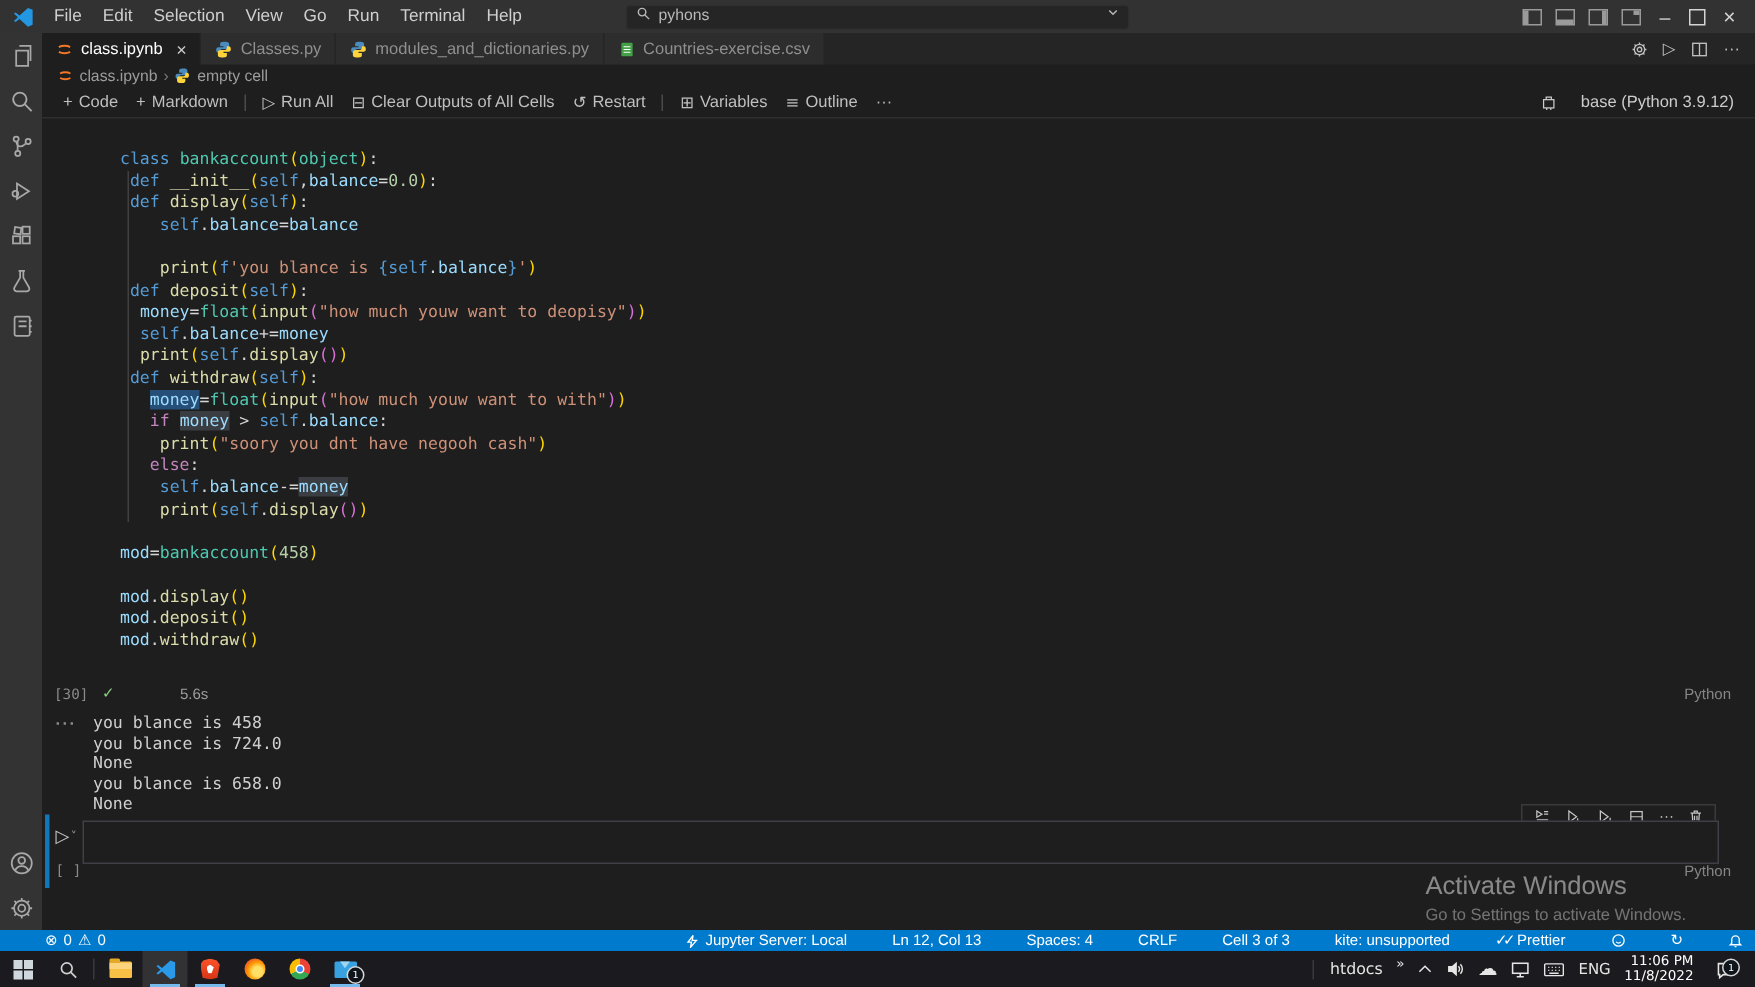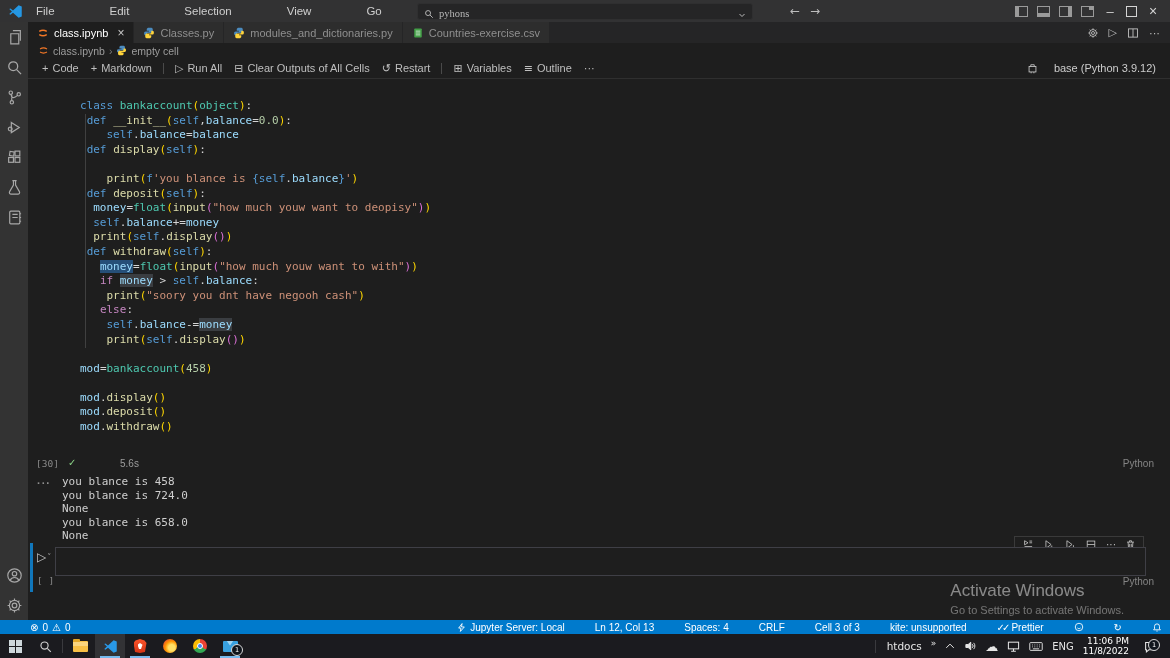--- a/index.html
+++ b/index.html
@@ -7,22 +7,22 @@
     font-family:"Liberation Sans",sans-serif;color:#ccc;-webkit-font-smoothing:antialiased;}
   .sym{font-family:"DejaVu Sans","Liberation Sans",sans-serif;}
 
   
   #titlebar{position:absolute;left:0;top:0;width:1170px;height:22px;background:#323233;
     display:flex;align-items:center;font-size:11.5px;color:#cfcfcf;}
   #vscode-logo{width:15px;height:15px;margin:0 6px 0 8px;flex:none;}
   .menu-item{padding:0 7px;line-height:22px;cursor:default;}
   #nav-arrows{display:flex;gap:10px;margin-left:148px;color:#bdbdbd;font-size:12px;}
   #search-box{position:absolute;left:50%;top:3px;transform:translateX(-50%);width:322px;height:15px;
-    background:#252526;border:1px solid #2f2f30;border-radius:3px;display:flex;align-items:flex-end;
-    color:#b9b9b9;font-size:10.5px;padding:0 6px;gap:5px;font-family:Liberation Serif, serif;}
+    background:#252526;border:1px solid #2f2f30;border-radius:3px;display:flex;align-items:flex-start;
+    color:#b9b9b9;font-size:10.5px;padding:0 6px;gap:5px;}
   #search-box .grow{flex:1;}
   #titlebar-right{position:absolute;right:0;top:0;height:22px;display:flex;align-items:center;gap:9px;padding-right:10px;}
   .lay{width:11px;height:9px;border:1px solid #9a9a9a;position:relative;}
   .lay i{position:absolute;background:#9a9a9a;}
   .lay.left i{left:0;top:0;bottom:0;width:3px;}
   .lay.bottom i{left:0;right:0;bottom:0;height:3px;}
   .lay.right i{right:0;top:0;bottom:0;width:3px;}
   .lay.grid i{right:0;top:0;width:4px;height:3px;}
   .wc{font-size:13px;color:#d4d4d4;width:14px;text-align:center;}
   .wc-box{width:9px;height:9px;border:1px solid #d4d4d4;}
@@ -122,21 +122,21 @@
 </style>
 </head>
 <body>
 
 <div id="screen">
 
   <div id="titlebar">
     <svg id="vscode-logo" viewBox="0 0 24 24">
       <path fill="#2497e3" d="M17 2 8 10.2 3.9 7 2 8l4.3 4L2 16l1.9 1L8 13.8 17 22l5-2V4l-5-2z"></path>
     </svg>
-    <div id="menu-items" style="display:flex;gap:41px;">
+    <div id="menu-items" style="display:flex;">
         <span class="menu-item">File</span>
         <span class="menu-item">Edit</span>
         <span class="menu-item">Selection</span>
         <span class="menu-item">View</span>
         <span class="menu-item">Go</span>
         <span class="menu-item">Run</span>
         <span class="menu-item">Terminal</span>
         <span class="menu-item">Help</span>
       </div>
     <div id="nav-arrows">
@@ -337,22 +337,22 @@
           </svg>
         <span>base (Python 3.9.12)</span>
       </span>
     </div>
 
     <div id="content">
       <div id="indent-guide"></div>
       <div id="code-area">
           <div class="code-line"><span class="tk-kw">class</span><span class="tk-pl"> </span><span class="tk-cls">bankaccount</span><span class="tk-p1">(</span><span class="tk-cls">object</span><span class="tk-p1">)</span><span class="tk-pl">:</span></div>
           <div class="code-line"><span class="tk-pl"> </span><span class="tk-kw">def</span><span class="tk-pl"> </span><span class="tk-fn">__init__</span><span class="tk-p1">(</span><span class="tk-kw">self</span><span class="tk-pl">,</span><span class="tk-var">balance</span><span class="tk-pl">=</span><span class="tk-num">0.0</span><span class="tk-p1">)</span><span class="tk-pl">:</span></div>
+          <div class="code-line"><span class="tk-pl"> </span><span class="tk-kw">def</span><span class="tk-pl"> </span><span class="tk-fn">display</span><span class="tk-p1">(</span><span class="tk-kw">self</span><span class="tk-p1">)</span><span class="tk-pl">:</span></div>
           <div class="code-line"><span class="tk-pl">    </span><span class="tk-kw">self</span><span class="tk-pl">.</span><span class="tk-var">balance</span><span class="tk-pl">=</span><span class="tk-var">balance</span></div>
-          <div class="code-line"><span class="tk-pl"> </span><span class="tk-kw">def</span><span class="tk-pl"> </span><span class="tk-fn">display</span><span class="tk-p1">(</span><span class="tk-kw">self</span><span class="tk-p1">)</span><span class="tk-pl">:</span></div>
           <div class="code-line"></div>
           <div class="code-line"><span class="tk-pl">    </span><span class="tk-fn">print</span><span class="tk-p1">(</span><span class="tk-kw">f</span><span class="tk-str">'you blance is </span><span class="tk-kw">{</span><span class="tk-kw">self</span><span class="tk-pl">.</span><span class="tk-var">balance</span><span class="tk-kw">}</span><span class="tk-str">'</span><span class="tk-p1">)</span></div>
           <div class="code-line"><span class="tk-pl"> </span><span class="tk-kw">def</span><span class="tk-pl"> </span><span class="tk-fn">deposit</span><span class="tk-p1">(</span><span class="tk-kw">self</span><span class="tk-p1">)</span><span class="tk-pl">:</span></div>
           <div class="code-line"><span class="tk-pl">  </span><span class="tk-var">money</span><span class="tk-pl">=</span><span class="tk-cls">float</span><span class="tk-p1">(</span><span class="tk-fn">input</span><span class="tk-p2">(</span><span class="tk-str">"how much youw want to deopisy"</span><span class="tk-p2">)</span><span class="tk-p1">)</span></div>
           <div class="code-line"><span class="tk-pl">  </span><span class="tk-kw">self</span><span class="tk-pl">.</span><span class="tk-var">balance</span><span class="tk-pl">+=</span><span class="tk-var">money</span></div>
           <div class="code-line"><span class="tk-pl">  </span><span class="tk-fn">print</span><span class="tk-p1">(</span><span class="tk-kw">self</span><span class="tk-pl">.</span><span class="tk-fn">display</span><span class="tk-p2">(</span><span class="tk-p2">)</span><span class="tk-p1">)</span></div>
           <div class="code-line"><span class="tk-pl"> </span><span class="tk-kw">def</span><span class="tk-pl"> </span><span class="tk-fn">withdraw</span><span class="tk-p1">(</span><span class="tk-kw">self</span><span class="tk-p1">)</span><span class="tk-pl">:</span></div>
           <div class="code-line"><span class="tk-pl">   </span><span class="tk-var sel">money</span><span class="tk-pl">=</span><span class="tk-cls">float</span><span class="tk-p1">(</span><span class="tk-fn">input</span><span class="tk-p2">(</span><span class="tk-str">"how much youw want to with"</span><span class="tk-p2">)</span><span class="tk-p1">)</span></div>
           <div class="code-line"><span class="tk-pl">   </span><span class="tk-ctrl">if</span><span class="tk-pl"> </span><span class="tk-var hl">money</span><span class="tk-pl"> &gt; </span><span class="tk-kw">self</span><span class="tk-pl">.</span><span class="tk-var">balance</span><span class="tk-pl">:</span></div>
           <div class="code-line"><span class="tk-pl">    </span><span class="tk-fn">print</span><span class="tk-p1">(</span><span class="tk-str">"soory you dnt have negooh cash"</span><span class="tk-p1">)</span></div>

